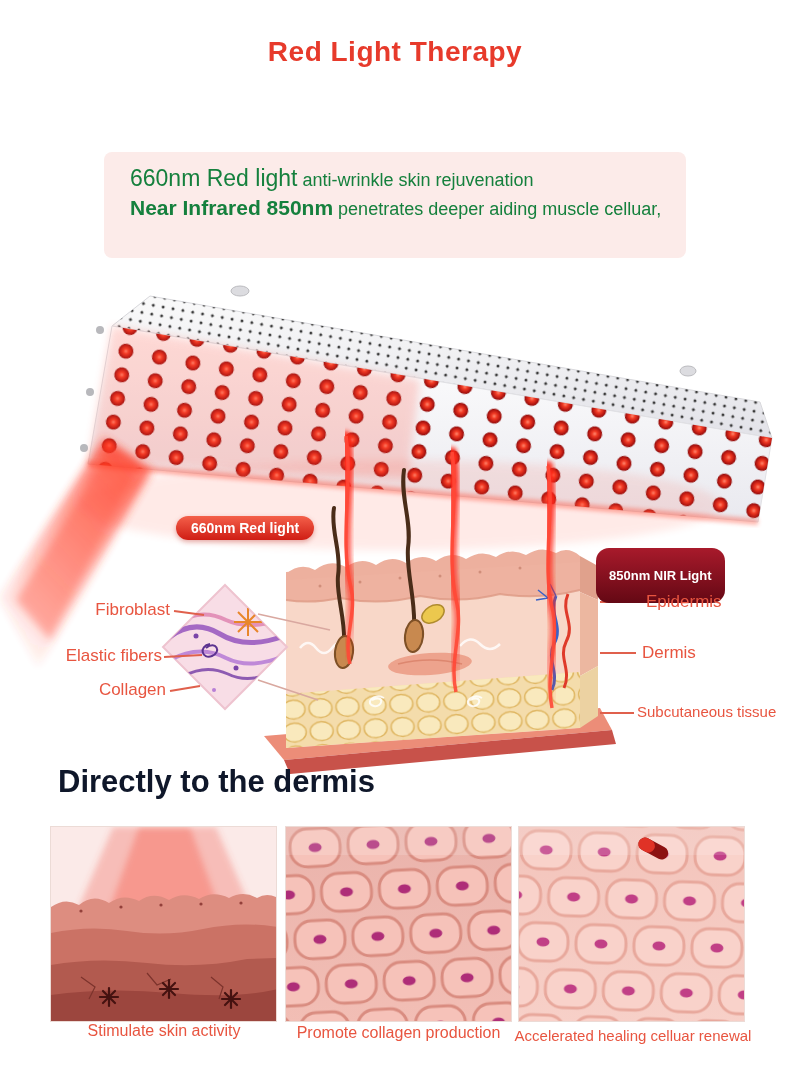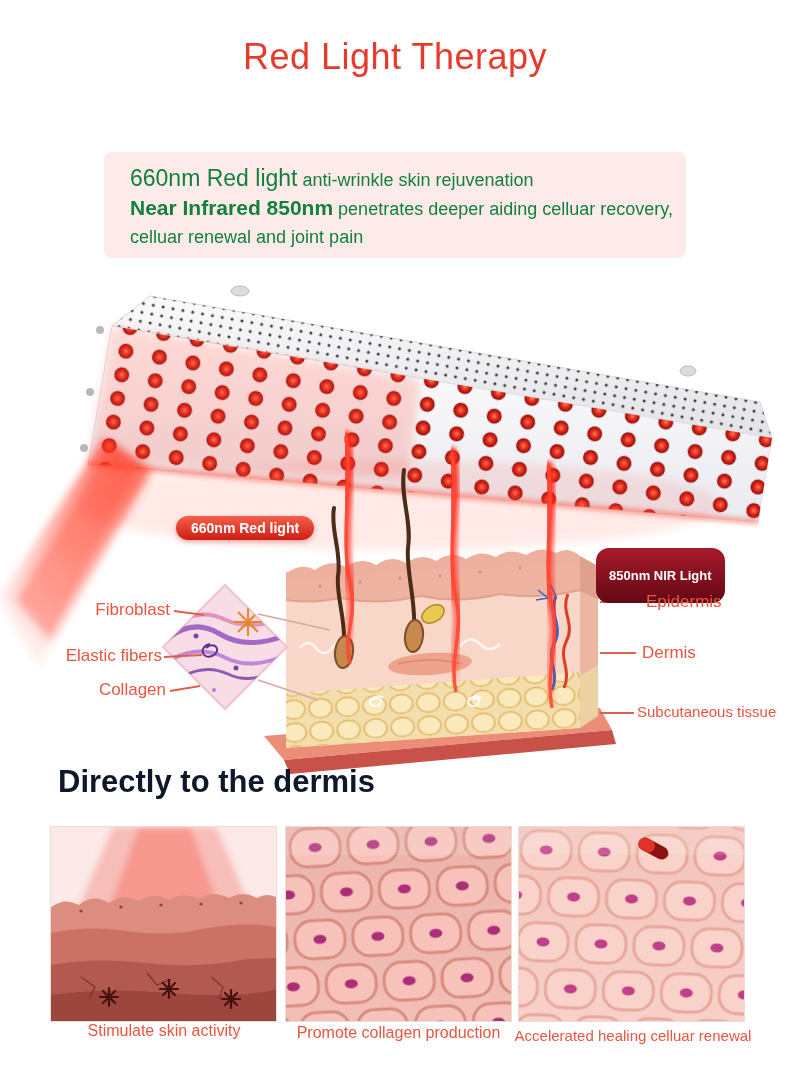--- a/index.html
+++ b/index.html
@@ -1,19 +1,19 @@
 <!DOCTYPE html>
 <html><head>
 <meta charset="utf-8">
 <style>
   *{margin:0;padding:0;box-sizing:border-box}
   body{font-family:"Liberation Sans",sans-serif;background:#fff}
   .page{position:relative;width:790px;height:1091px;background:#fff;overflow:hidden}
   .title{position:absolute;top:36px;left:0;width:100%;text-align:center;
-         font-size:36px;font-weight:400;color:#e73a2b;letter-spacing:.5px}
+         font-size:28px;font-weight:700;color:#e73a2b;letter-spacing:.5px}
   .subtitle{position:absolute;top:88px;left:0;width:100%;text-align:center;
          font-size:29px;font-weight:600;color:#e8452f}
   .info-box{position:absolute;left:104px;top:152px;width:582px;height:106px;
          background:#fcebe9;border-radius:8px;padding:12px 26px;color:#15803d}
   .info-line{font-size:18px;line-height:28px;white-space:nowrap}
   .hl{font-size:21px;font-weight:700}
   .hl-big{font-size:23px;font-weight:500}
   .main-svg{position:absolute;left:0;top:260px}
   .badge{position:absolute;color:#fff;font-weight:700;white-space:nowrap;z-index:5}
   .badge-red{left:176px;top:516px;font-size:14px;padding:4px 15px;border-radius:15px;
@@ -28,22 +28,21 @@
 </style>
 </head>
 <body>
 
 <div class="page">
 
   <h1 class="title">Red Light Therapy</h1>
 
   <div class="info-box">
     <p class="info-line"><span class="hl-big">660nm Red light</span><span> anti-wrinkle skin rejuvenation</span></p>
-    <p class="info-line"><span class="hl">Near Infrared 850nm</span><span> penetrates deeper aiding celluar recovery,</span></p>
-    <p class="info-line">celluar renewal and joint pain</p>
+    <p class="info-line"><span class="hl">Near Infrared 850nm</span><span> penetrates deeper aiding muscle celluar,</span></p>
   </div>
 
   <svg class="main-svg" width="790" height="520" viewBox="0 260 790 520">
     <defs>
       <linearGradient id="topFaceGrad" x1="0" y1="0" x2="0" y2="1">
         <stop offset="0" stop-color="#fafafa"></stop>
           <stop offset="1" stop-color="#e2e2e8"></stop>
       </linearGradient>
       <linearGradient id="ledFaceGrad" x1="0" y1="0" x2="0" y2="1">
         <stop offset="0" stop-color="#ffffff"></stop>

